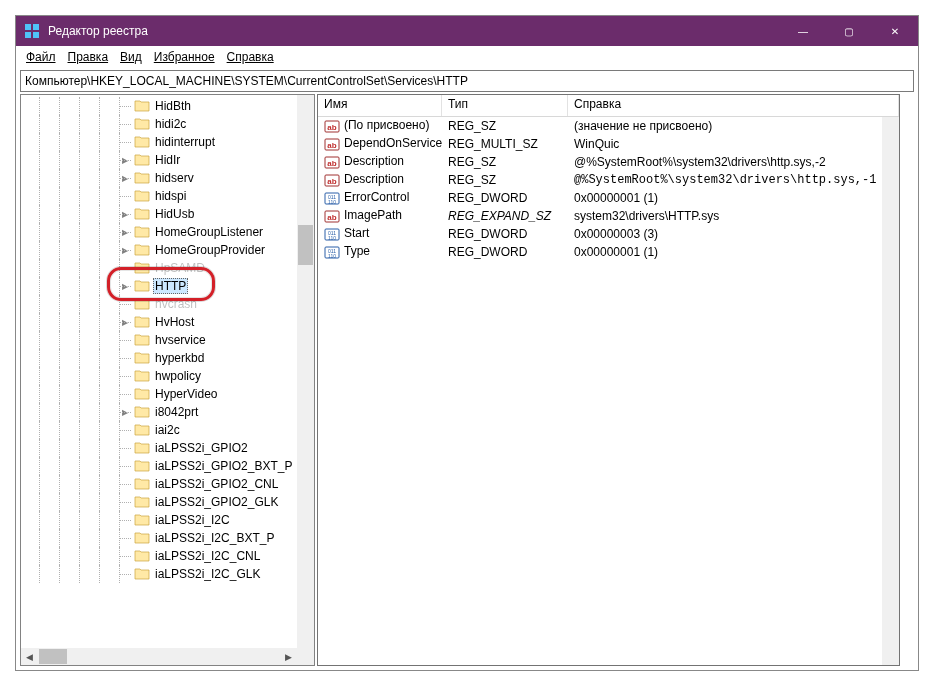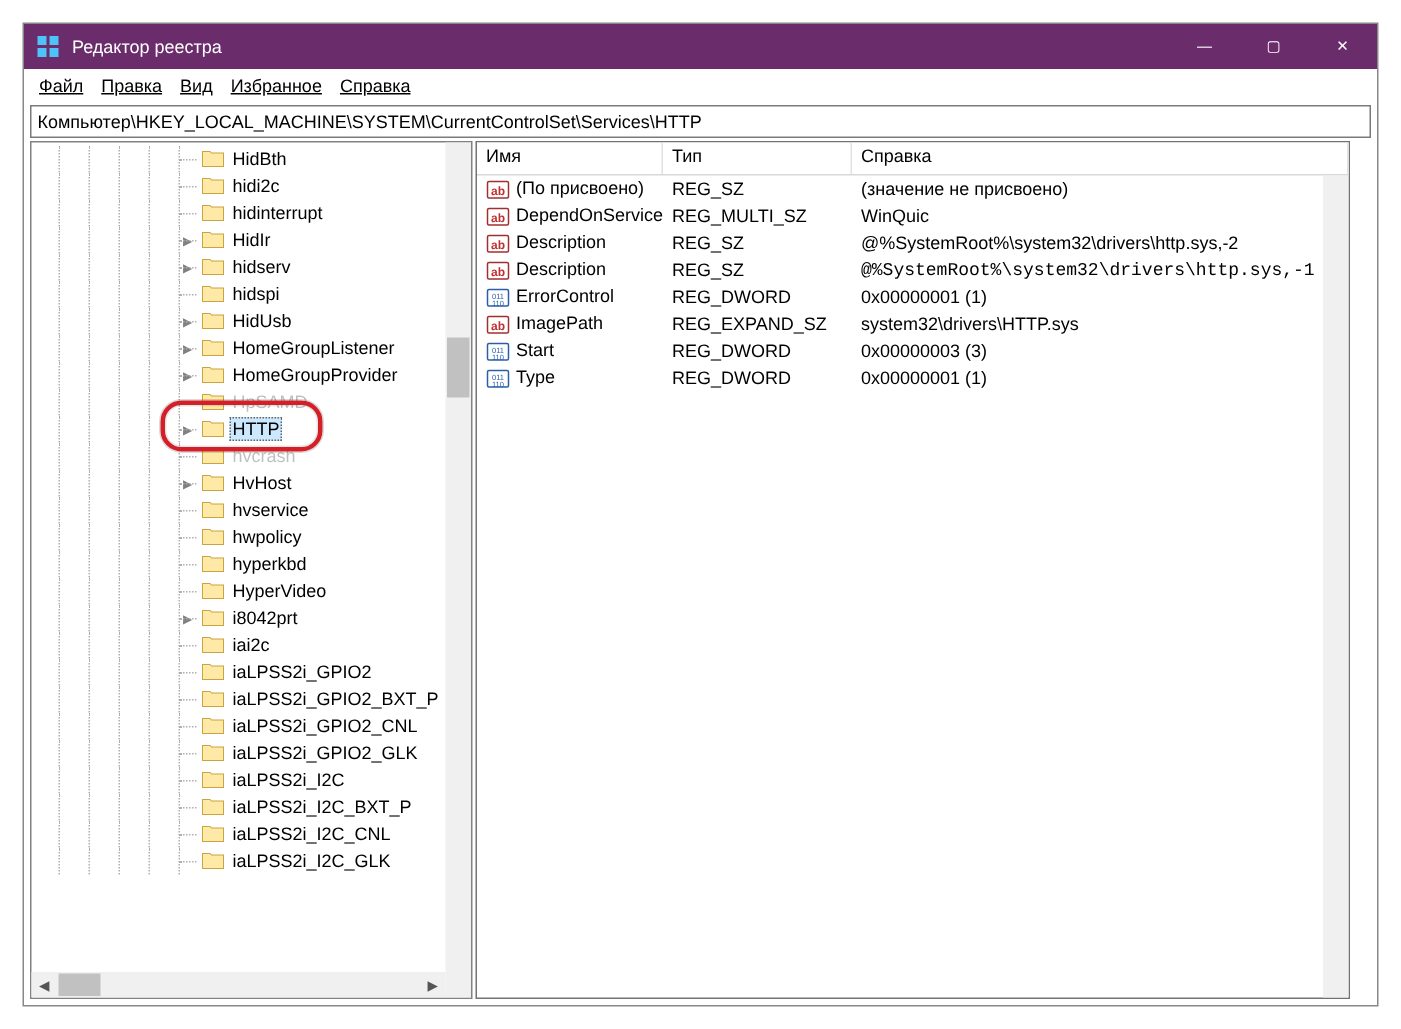--- a/index.html
+++ b/index.html
@@ -314,37 +314,37 @@
               <span style="position: absolute; left: 58px; top: 0px; bottom: 0px; border-left: 1px dotted rgb(176, 176, 176);"></span>
               <span style="position: absolute; left: 78px; top: 0px; bottom: 0px; border-left: 1px dotted rgb(176, 176, 176);"></span>
               <span style="position: absolute; left: 98px; top: 0px; bottom: 0px; border-left: 1px dotted rgb(176, 176, 176);"></span>
               <span style="position: absolute; left: 98px; top: 9px; width: 12px; border-top: 1px dotted rgb(176, 176, 176);"></span>
               <span class="expander" style="color: rgb(128, 128, 128); font-size: 8px; margin-left: -2px;"></span>
               <span class="folder-icon">
                 <svg viewBox="0 0 16 14">
                   <path d="M1 2h5l1 1h8v9H1z" fill="#ffe9a6" stroke="#caa43e" stroke-width="0.7"></path>
                 </svg>
               </span>
+              <span class="tree-label">hyperkbd</span>
+            </div>
+            <div class="tree-item" style="padding-left: 100px;">
+              <span style="position: absolute; left: 0px; width: 100px; height: 18px;"></span>
+              <span style="position: absolute; left: 18px; top: 0px; bottom: 0px; border-left: 1px dotted rgb(176, 176, 176);"></span>
+              <span style="position: absolute; left: 38px; top: 0px; bottom: 0px; border-left: 1px dotted rgb(176, 176, 176);"></span>
+              <span style="position: absolute; left: 58px; top: 0px; bottom: 0px; border-left: 1px dotted rgb(176, 176, 176);"></span>
+              <span style="position: absolute; left: 78px; top: 0px; bottom: 0px; border-left: 1px dotted rgb(176, 176, 176);"></span>
+              <span style="position: absolute; left: 98px; top: 0px; bottom: 0px; border-left: 1px dotted rgb(176, 176, 176);"></span>
+              <span style="position: absolute; left: 98px; top: 9px; width: 12px; border-top: 1px dotted rgb(176, 176, 176);"></span>
+              <span class="expander" style="color: rgb(128, 128, 128); font-size: 8px; margin-left: -2px;"></span>
+              <span class="folder-icon">
+                <svg viewBox="0 0 16 14">
+                  <path d="M1 2h5l1 1h8v9H1z" fill="#ffe9a6" stroke="#caa43e" stroke-width="0.7"></path>
+                </svg>
+              </span>
               <span class="tree-label">hwpolicy</span>
-            </div>
-            <div class="tree-item" style="padding-left: 100px;">
-              <span style="position: absolute; left: 0px; width: 100px; height: 18px;"></span>
-              <span style="position: absolute; left: 18px; top: 0px; bottom: 0px; border-left: 1px dotted rgb(176, 176, 176);"></span>
-              <span style="position: absolute; left: 38px; top: 0px; bottom: 0px; border-left: 1px dotted rgb(176, 176, 176);"></span>
-              <span style="position: absolute; left: 58px; top: 0px; bottom: 0px; border-left: 1px dotted rgb(176, 176, 176);"></span>
-              <span style="position: absolute; left: 78px; top: 0px; bottom: 0px; border-left: 1px dotted rgb(176, 176, 176);"></span>
-              <span style="position: absolute; left: 98px; top: 0px; bottom: 0px; border-left: 1px dotted rgb(176, 176, 176);"></span>
-              <span style="position: absolute; left: 98px; top: 9px; width: 12px; border-top: 1px dotted rgb(176, 176, 176);"></span>
-              <span class="expander" style="color: rgb(128, 128, 128); font-size: 8px; margin-left: -2px;"></span>
-              <span class="folder-icon">
-                <svg viewBox="0 0 16 14">
-                  <path d="M1 2h5l1 1h8v9H1z" fill="#ffe9a6" stroke="#caa43e" stroke-width="0.7"></path>
-                </svg>
-              </span>
-              <span class="tree-label">hyperkbd</span>
             </div>
             <div class="tree-item" style="padding-left: 100px;">
               <span style="position: absolute; left: 0px; width: 100px; height: 18px;"></span>
               <span style="position: absolute; left: 18px; top: 0px; bottom: 0px; border-left: 1px dotted rgb(176, 176, 176);"></span>
               <span style="position: absolute; left: 38px; top: 0px; bottom: 0px; border-left: 1px dotted rgb(176, 176, 176);"></span>
               <span style="position: absolute; left: 58px; top: 0px; bottom: 0px; border-left: 1px dotted rgb(176, 176, 176);"></span>
               <span style="position: absolute; left: 78px; top: 0px; bottom: 0px; border-left: 1px dotted rgb(176, 176, 176);"></span>
               <span style="position: absolute; left: 98px; top: 0px; bottom: 0px; border-left: 1px dotted rgb(176, 176, 176);"></span>
               <span style="position: absolute; left: 98px; top: 9px; width: 12px; border-top: 1px dotted rgb(176, 176, 176);"></span>
               <span class="expander" style="color: rgb(128, 128, 128); font-size: 8px; margin-left: -2px;"></span>
@@ -576,21 +576,21 @@
                   <text x="8" y="14" font-size="5" text-anchor="middle" fill="#2a5fa8">110</text>
                 </svg></span><span>ErrorControl</span></div>
             <div class="cell col-type" style="width: 126px;">REG_DWORD</div>
             <div class="cell col-value" style="flex: 1 1 0%;">0x00000001 (1)</div>
           </div>
           <div class="list-row">
             <div class="cell col-name" style="width: 124px;"><span class="val-icon"><svg viewBox="0 0 16 16">
                   <rect x="1" y="3" width="14" height="11" rx="1" fill="#fff" stroke="#a03030"></rect>
                   <text x="8" y="12" font-size="8" text-anchor="middle" fill="#c03030" font-family="sans-serif" font-weight="bold">ab</text>
                 </svg></span><span>ImagePath</span></div>
-            <div class="cell col-type" style="width: 126px;">REG_EXPAND_SZ</div>
+            <div class="cell col-type" style="width: 126px; font-style: italic;">REG_EXPAND_SZ</div>
             <div class="cell col-value" style="flex: 1 1 0%;">system32\drivers\HTTP.sys</div>
           </div>
           <div class="list-row">
             <div class="cell col-name" style="width: 124px;"><span class="val-icon"><svg viewBox="0 0 16 16">
                   <rect x="1" y="3" width="14" height="11" rx="1" fill="#fff" stroke="#2a5fa8"></rect>
                   <text x="8" y="9" font-size="5" text-anchor="middle" fill="#2a5fa8">011</text>
                   <text x="8" y="14" font-size="5" text-anchor="middle" fill="#2a5fa8">110</text>
                 </svg></span><span>Start</span></div>
             <div class="cell col-type" style="width: 126px;">REG_DWORD</div>
             <div class="cell col-value" style="flex: 1 1 0%;">0x00000003 (3)</div>

